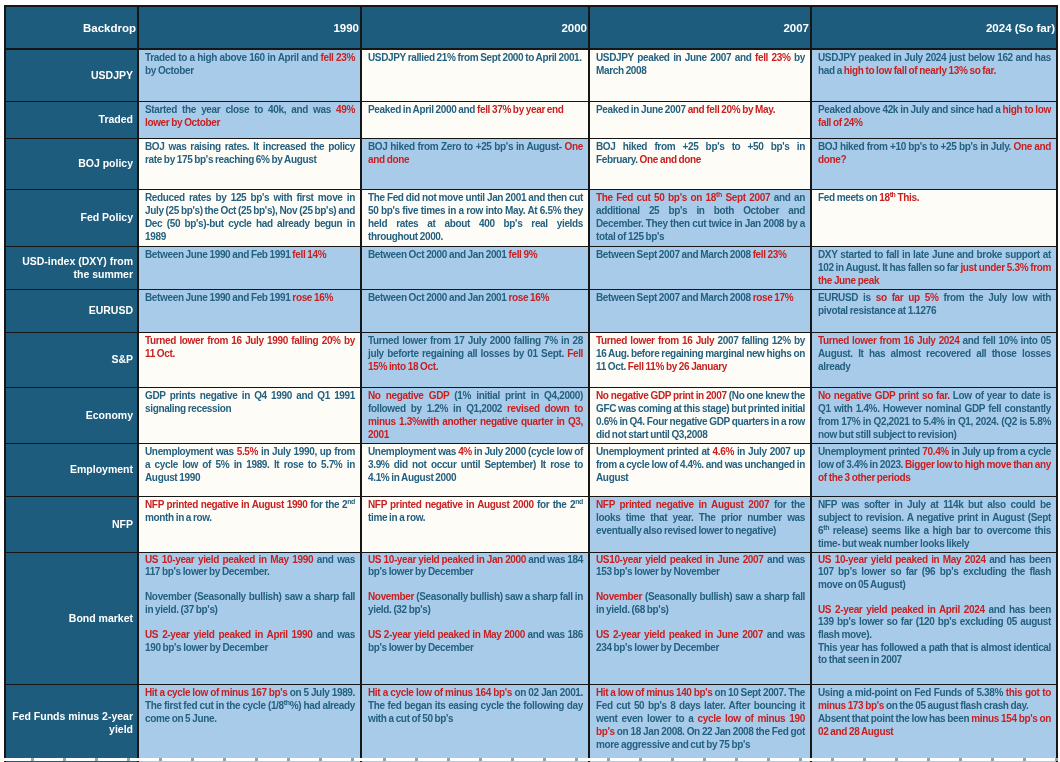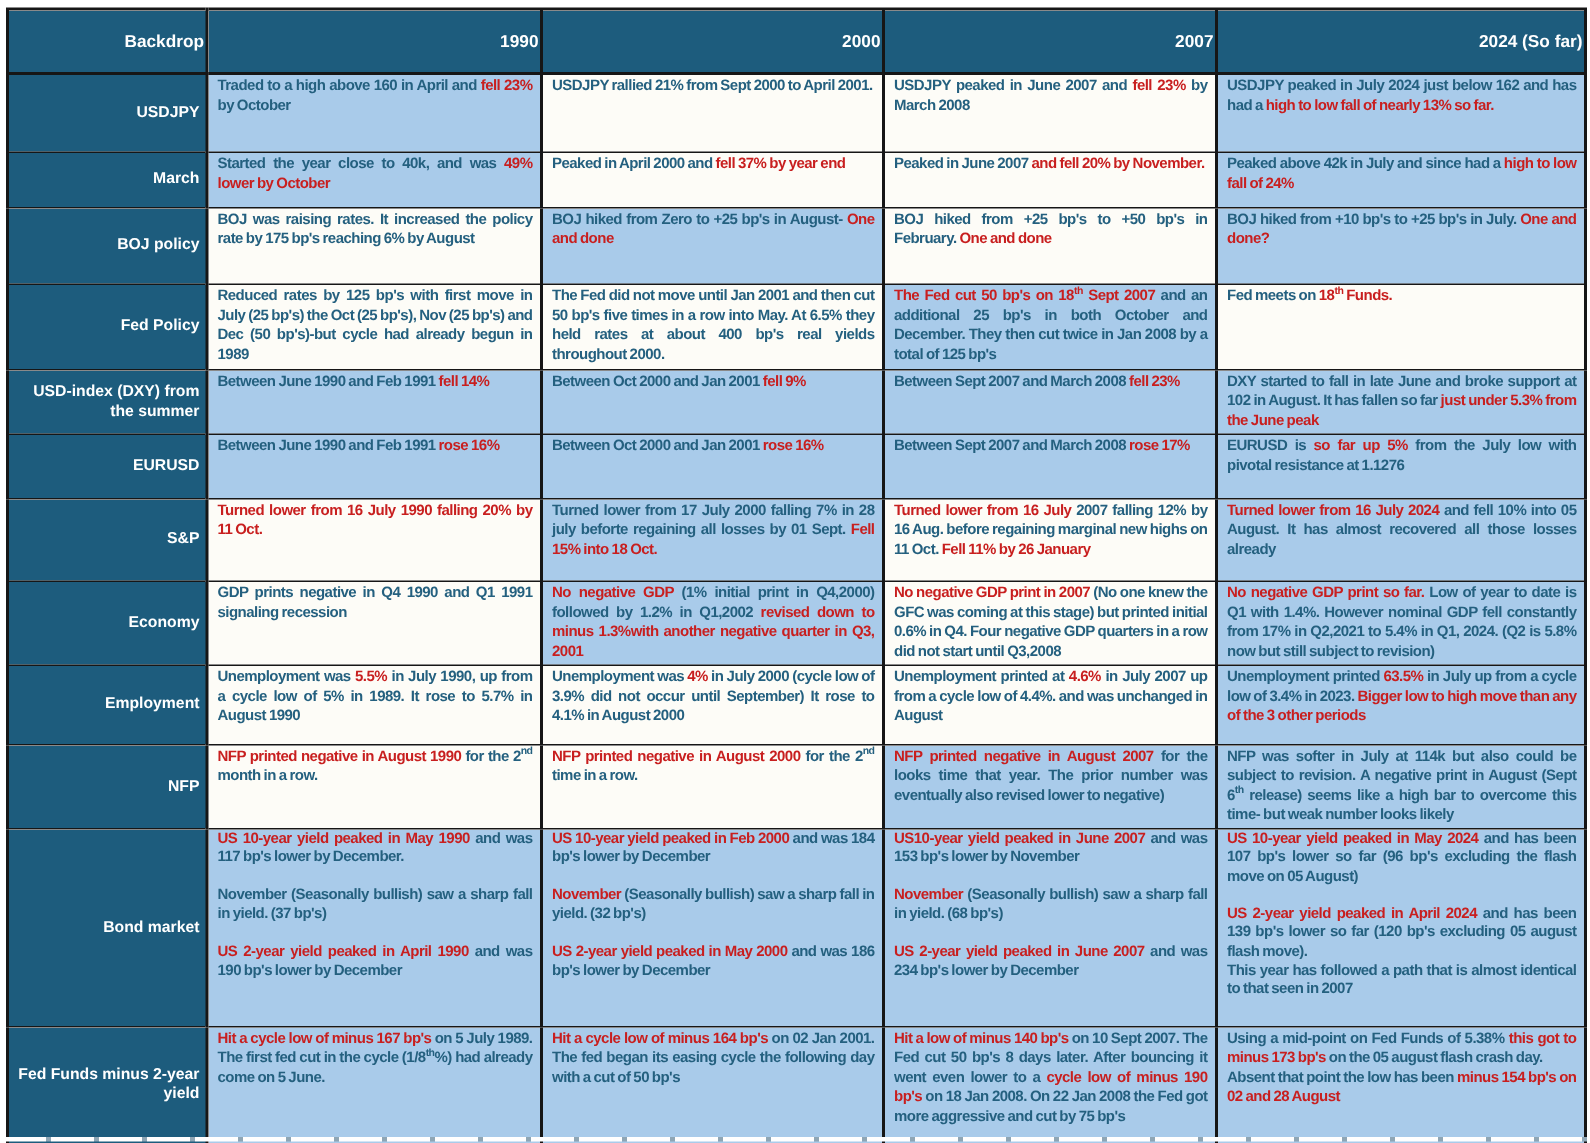--- a/index.html
+++ b/index.html
@@ -79,39 +79,39 @@
     </thead>
     <tbody>
         <tr>
           <th>USDJPY</th>
           <td class="shaded"><span>Traded to a high above 160 in April and </span><span class="red">fell 23%</span><span> by October</span></td>
           <td class="plain"><span>USDJPY rallied 21% from Sept 2000 to April 2001.</span></td>
           <td class="plain"><span>USDJPY peaked in June 2007 and </span><span class="red">fell 23%</span><span> by March 2008</span></td>
           <td class="shaded"><span>USDJPY peaked in July 2024 just below 162 and has had a </span><span class="red">high to low fall of nearly 13% so far.</span></td>
         </tr>
         <tr>
-          <th>March</th>
+          <th>Traded</th>
           <td class="shaded"><span>Started the year close to 40k, and was </span><span class="red">49% lower by October</span></td>
           <td class="plain"><span>Peaked in April 2000 and </span><span class="red">fell 37% by year end</span></td>
-          <td class="plain"><span>Peaked in June 2007 </span><span class="red">and fell 20% by November.</span></td>
+          <td class="plain"><span>Peaked in June 2007 </span><span class="red">and fell 20% by May.</span></td>
           <td class="shaded"><span>Peaked above 42k in July and since had a </span><span class="red">high to low fall of 24%</span></td>
         </tr>
         <tr>
           <th>BOJ policy</th>
           <td class="plain"><span>BOJ was raising rates. It increased the policy rate by 175 bp's reaching 6% by August</span></td>
           <td class="shaded"><span>BOJ hiked from Zero to +25 bp's in August- </span><span class="red">One and done</span></td>
           <td class="plain"><span>BOJ hiked from +25 bp's to +50 bp's in February. </span><span class="red">One and done</span></td>
           <td class="shaded"><span>BOJ hiked from +10 bp's to +25 bp's in July. </span><span class="red">One and done?</span></td>
         </tr>
         <tr>
           <th>Fed Policy</th>
           <td class="plain"><span>Reduced rates by 125 bp's with first move in July (25 bp's) the Oct (25 bp's), Nov (25 bp's) and Dec (50 bp's)-but cycle had already begun in 1989</span></td>
           <td class="plain"><span>The Fed did not move until Jan 2001 and then cut 50 bp's five times in a row into May. At 6.5% they held rates at about 400 bp's real yields throughout 2000.</span></td>
           <td class="shaded"><span class="red">The Fed cut 50 bp's on 18</span><sup class="red">th</sup><span class="red"> Sept 2007</span><span> and an additional 25 bp's in both October and December. They then cut twice in Jan 2008 by a total of 125 bp's</span></td>
-          <td class="plain"><span>Fed meets on </span><span class="red">18</span><sup class="red">th</sup><span class="red"> Funds.</span></td>
+          <td class="plain"><span>Fed meets on </span><span class="red">18</span><sup class="red">th</sup><span class="red"> This.</span></td>
         </tr>
         <tr>
           <th>USD-index (DXY) from the summer</th>
           <td class="shaded"><span>Between June 1990 and Feb 1991 </span><span class="red">fell 14%</span></td>
           <td class="shaded"><span>Between Oct 2000 and Jan 2001 </span><span class="red">fell 9%</span></td>
           <td class="shaded"><span>Between Sept 2007 and March 2008 </span><span class="red">fell 23%</span></td>
           <td class="shaded"><span>DXY started to fall in late June and broke support at 102 in August. It has fallen so far </span><span class="red">just under 5.3% from the June peak</span></td>
         </tr>
         <tr>
           <th>EURUSD</th>
@@ -132,37 +132,37 @@
           <td class="plain"><span>GDP prints negative in Q4 1990 and Q1 1991 signaling recession</span></td>
           <td class="shaded"><span class="red">No negative GDP</span><span> (1% initial print in Q4,2000) followed by 1.2% in Q1,2002 </span><span class="red">revised down to minus 1.3%with another negative quarter in Q3, 2001</span></td>
           <td class="plain"><span class="red">No negative GDP print in 2007</span><span> (No one knew the GFC was coming at this stage) but printed initial 0.6% in Q4. Four negative GDP quarters in a row did not start until Q3,2008</span></td>
           <td class="shaded"><span class="red">No negative GDP print so far.</span><span> Low of year to date is Q1 with 1.4%. However nominal GDP fell constantly from 17% in Q2,2021 to 5.4% in Q1, 2024. (Q2 is 5.8% now but still subject to revision)</span></td>
         </tr>
         <tr>
           <th>Employment</th>
           <td class="plain"><span>Unemployment was </span><span class="red">5.5%</span><span> in July 1990, up from a cycle low of 5% in 1989. It rose to 5.7% in August 1990</span></td>
           <td class="plain"><span>Unemployment was </span><span class="red">4%</span><span> in July 2000 (cycle low of 3.9% did not occur until September) It rose to 4.1% in August 2000</span></td>
           <td class="plain"><span>Unemployment printed at </span><span class="red">4.6%</span><span> in July 2007 up from a cycle low of 4.4%. and was unchanged in August</span></td>
-          <td class="shaded"><span>Unemployment printed </span><span class="red">63.5%</span><span> in July up from a cycle low of 3.4% in 2023. </span><span class="red">Bigger low to high move than any of the 3 other periods</span></td>
+          <td class="shaded"><span>Unemployment printed </span><span class="red">70.4%</span><span> in July up from a cycle low of 3.4% in 2023. </span><span class="red">Bigger low to high move than any of the 3 other periods</span></td>
         </tr>
         <tr>
           <th>NFP</th>
           <td class="plain"><span class="red">NFP printed negative in August 1990</span><span> for the 2</span><sup>nd</sup><span> month in a row.</span></td>
           <td class="plain"><span class="red">NFP printed negative in August 2000</span><span> for the 2</span><sup>nd</sup><span> time in a row.</span></td>
           <td class="shaded"><span class="red">NFP printed negative in August 2007</span><span> for the looks time that year. The prior number was eventually also revised lower to negative)</span></td>
           <td class="shaded"><span>NFP was softer in July at 114k but also could be subject to revision. A negative print in August (Sept 6</span><sup>th</sup><span> release) seems like a high bar to overcome this time- but weak number looks likely</span></td>
         </tr>
         <tr>
           <th>Bond market</th>
           <td class="shaded"><span class="red">US 10-year yield peaked in May 1990</span><span> and was 117 bp's lower by December.
 
 November (Seasonally bullish) saw a sharp fall in yield. (37 bp's)
 
 </span><span class="red">US 2-year yield peaked in April 1990</span><span> and was 190 bp's lower by December</span></td>
-          <td class="shaded"><span class="red">US 10-year yield peaked in Feb 2000</span><span> and was 184 bp's lower by December
+          <td class="shaded"><span class="red">US 10-year yield peaked in Jan 2000</span><span> and was 184 bp's lower by December
 
 </span><span class="red">November</span><span> (Seasonally bullish) saw a sharp fall in yield. (32 bp's)
 
 </span><span class="red">US 2-year yield peaked in May 2000</span><span> and was 186 bp's lower by December</span></td>
           <td class="shaded"><span class="red">US10-year yield peaked in June 2007</span><span> and was 153 bp's lower by November
 
 </span><span class="red">November</span><span> (Seasonally bullish) saw a sharp fall in yield. (68 bp's)
 
 </span><span class="red">US 2-year yield peaked in June 2007</span><span> and was 234 bp's lower by December</span></td>
           <td class="shaded"><span class="red">US 10-year yield peaked in May 2024</span><span> and has been 107 bp's lower so far (96 bp's excluding the flash move on 05 August)

